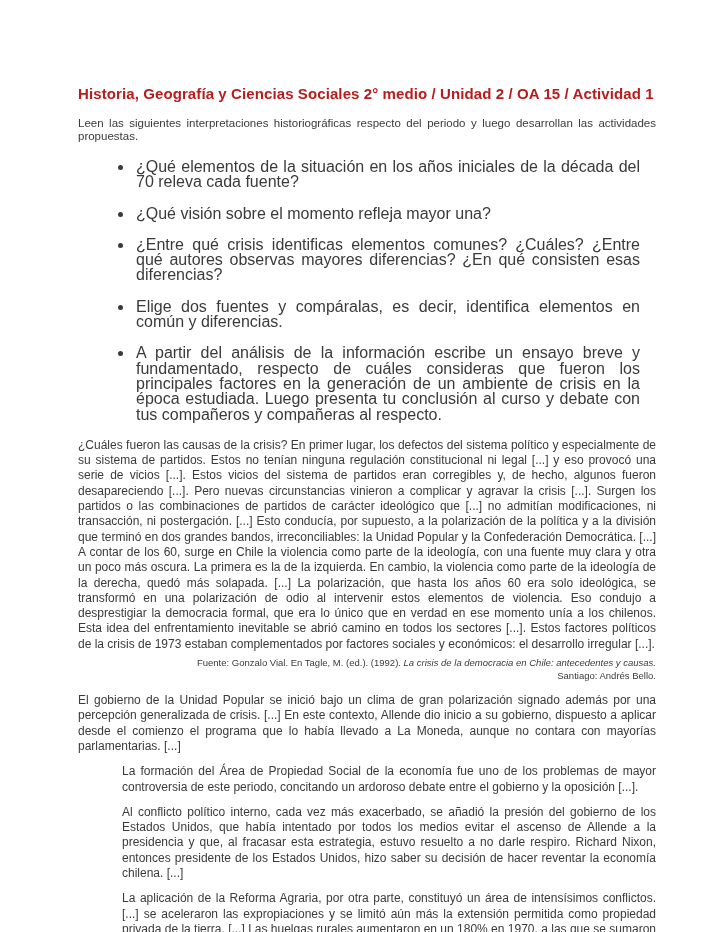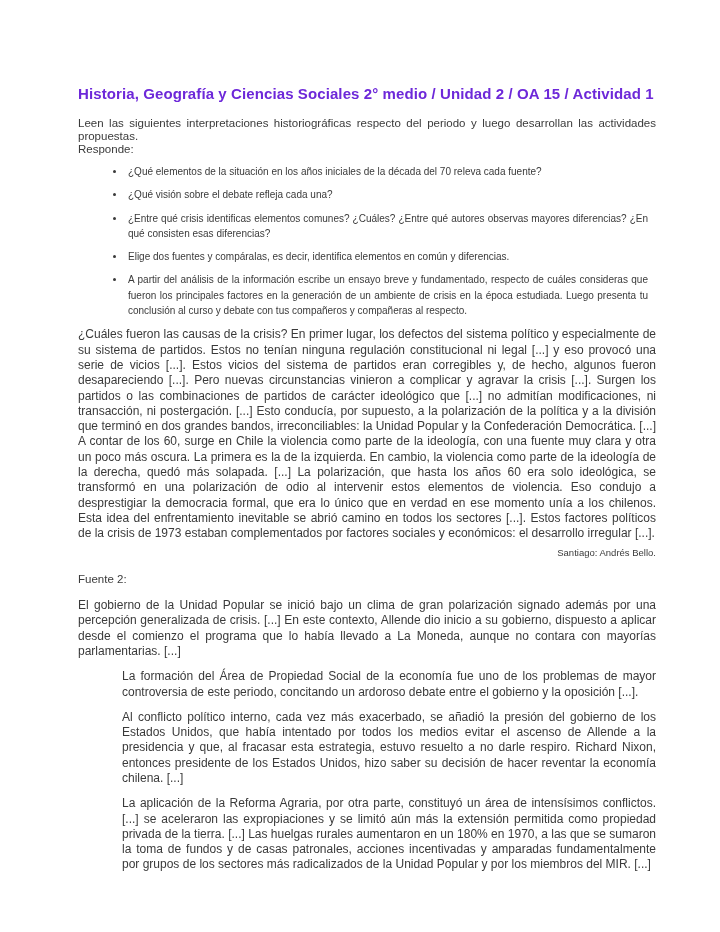--- a/index.html
+++ b/index.html
@@ -14,21 +14,21 @@
     color: #3a3a3a;
     overflow: hidden;
   }
   .page {
     box-sizing: border-box;
     width: 720px;
     height: 932px;
     padding: 84px 64px 20px 78px;
   }
   .doc-title {
-    color: #6d28d9;
+    color: #b91c1c;
     font-size: 15px;
     font-weight: bold;
     line-height: 20px;
     margin: 0 0 13px 0;
     letter-spacing: 0.1px;
   }
   .body-text {
     font-size: 12px;
     line-height: 15.3px;
     text-align: justify;
@@ -39,25 +39,25 @@
     line-height: 13px;
     text-align: justify;
     margin: 0;
   }
   ul.question-list {
     margin: 0;
     padding: 0 0 0 40px;
     list-style: disc;
   }
   ul.question-list li {
-    font-size: 10px;
+    font-size: 16px;
     line-height: 15.3px;
     text-align: justify;
     padding-left: 2px;
-    margin: 8px;
+    margin: 16px;
   }
   .source-label {
     font-size: 11.5px;
     line-height: 15px;
     margin: 13px 0 0 0;
   }
   .source-body {
     margin-top: 9px;
   }
   .citation {
@@ -74,38 +74,38 @@
 </head>
 <body>
 
 <div class="page">
 
   <h1 class="doc-title">Historia, Geografía y Ciencias Sociales 2° medio / Unidad 2 / OA 15 / Actividad 1</h1>
 
   <p class="intro-line">Leen las siguientes interpretaciones historiográficas respecto del periodo y luego desarrollan las actividades propuestas.</p>
 
 
-  <p class="intro-line">Responde:</p>
 
   <ul class="question-list">
     <li>¿Qué elementos de la situación en los años iniciales de la década del 70 releva cada fuente?</li>
-    <li>¿Qué visión sobre el debate refleja cada una?</li>
+    <li>¿Qué visión sobre el momento refleja mayor una?</li>
     <li>¿Entre qué crisis identificas elementos comunes? ¿Cuáles? ¿Entre qué autores observas mayores diferencias? ¿En qué consisten esas diferencias?</li>
     <li>Elige dos fuentes y compáralas, es decir, identifica elementos en común y diferencias.</li>
     <li>A partir del análisis de la información escribe un ensayo breve y fundamentado, respecto de cuáles consideras que fueron los principales factores en la generación de un ambiente de crisis en la época estudiada. Luego presenta tu conclusión al curso y debate con tus compañeros y compañeras al respecto.</li>
   </ul>
 
 
   <p class="body-text source-body">¿Cuáles fueron las causas de la crisis? En primer lugar, los defectos del sistema político y especialmente de su sistema de partidos. Estos no tenían ninguna regulación constitucional ni legal [...] y eso provocó una serie de vicios [...]. Estos vicios del sistema de partidos eran corregibles y, de hecho, algunos fueron desapareciendo [...]. Pero nuevas circunstancias vinieron a complicar y agravar la crisis [...]. Surgen los partidos o las combinaciones de partidos de carácter ideológico que [...] no admitían modificaciones, ni transacción, ni postergación. [...] Esto conducía, por supuesto, a la polarización de la política y a la división que terminó en dos grandes bandos, irreconciliables: la Unidad Popular y la Confederación Democrática. [...] A contar de los 60, surge en Chile la violencia como parte de la ideología, con una fuente muy clara y otra un poco más oscura. La primera es la de la izquierda. En cambio, la violencia como parte de la ideología de la derecha, quedó más solapada. [...] La polarización, que hasta los años 60 era solo ideológica, se transformó en una polarización de odio al intervenir estos elementos de violencia. Eso condujo a desprestigiar la democracia formal, que era lo único que en verdad en ese momento unía a los chilenos. Esta idea del enfrentamiento inevitable se abrió camino en todos los sectores [...]. Estos factores políticos de la crisis de 1973 estaban complementados por factores sociales y económicos: el desarrollo irregular [...].</p>
 
   <div class="citation">
+    <div><span>Fuente: Gonzalo Vial. En Tagle, M. (ed.). (1992). </span><span class="cite-title">La crisis de la democracia en Chile: antecedentes y causas.</span>
+    </div>
     <div>Santiago: Andrés Bello.</div>
   </div>
 
-  <p class="source-label">Fuente 2:</p>
 
   <p class="body-text para-first">El gobierno de la Unidad Popular se inició bajo un clima de gran polarización signado además por una percepción generalizada de crisis. [...] En este contexto, Allende dio inicio a su gobierno, dispuesto a aplicar desde el comienzo el programa que lo había llevado a La Moneda, aunque no contara con mayorías parlamentarias. [...]</p>
 
   <p class="body-text para">La formación del Área de Propiedad Social de la economía fue uno de los problemas de mayor controversia de este periodo, concitando un ardoroso debate entre el gobierno y la oposición [...].</p>
 
   <p class="body-text para">Al conflicto político interno, cada vez más exacerbado, se añadió la presión del gobierno de los Estados Unidos, que había intentado por todos los medios evitar el ascenso de Allende a la presidencia y que, al fracasar esta estrategia, estuvo resuelto a no darle respiro. Richard Nixon, entonces presidente de los Estados Unidos, hizo saber su decisión de hacer reventar la economía chilena. [...]</p>
 
   <p class="body-text para">La aplicación de la Reforma Agraria, por otra parte, constituyó un área de intensísimos conflictos. [...] se aceleraron las expropiaciones y se limitó aún más la extensión permitida como propiedad privada de la tierra. [...] Las huelgas rurales aumentaron en un 180% en 1970, a las que se sumaron la toma de fundos y de casas patronales, acciones incentivadas y amparadas fundamentalmente por grupos de los sectores más radicalizados de la Unidad Popular y por los miembros del MIR. [...]</p>
 
 </div>

